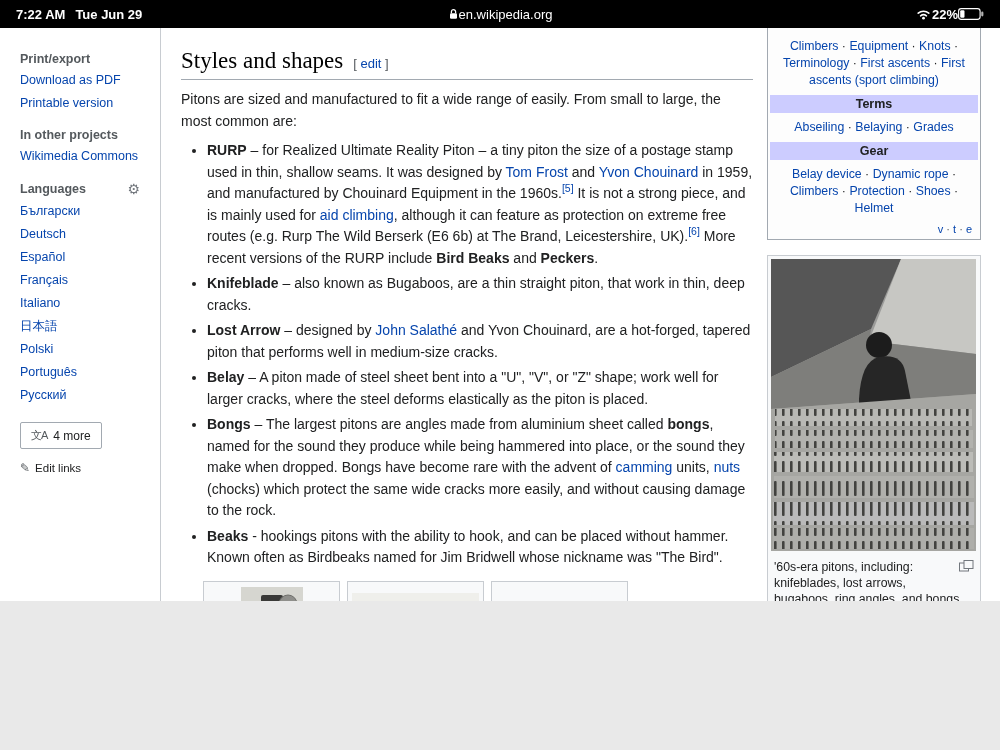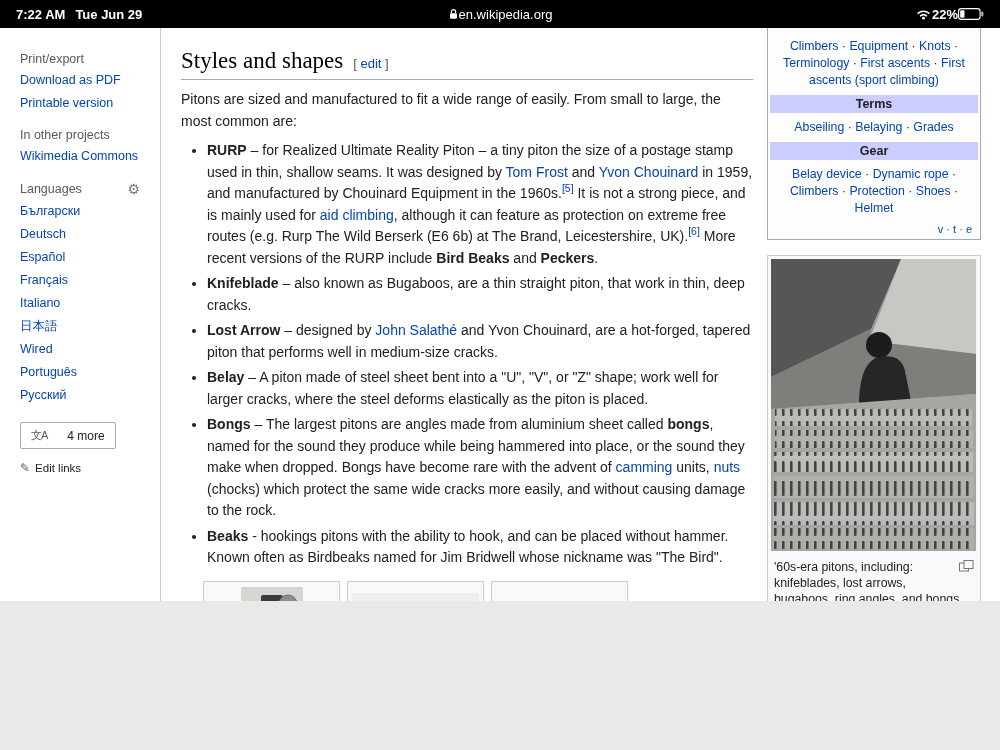--- a/index.html
+++ b/index.html
@@ -11,26 +11,26 @@
   .sb-left{flex:1;display:flex;gap:10px;align-items:center;font-weight:700}
   .sb-date{font-weight:600}
   .sb-center{display:flex;align-items:center;font-weight:400}
   .sb-right{flex:1;display:flex;justify-content:flex-end;align-items:center;font-weight:600}
   .sb-ic{display:inline-flex;align-items:center}
   
   .page{display:flex;height:722px;overflow:hidden;background:#fff}
   
   .sidebar{width:161px;flex:0 0 161px;border-right:1px solid #c8ccd1;padding:24px 8px 0 20px;font-size:12.5px}
   .sb-section{margin-bottom:17px}
-  .sb-section h3{display:flex;justify-content:space-between;align-items:center;margin:0 0 7px;font-size:12.5px;font-weight:400;color:#54595d}
+  .sb-section h3{display:flex;justify-content:space-between;align-items:center;margin:0 0 7px;font-size:12.5px;font-weight:700;color:#54595d}
   .sb-section ul{list-style:none;margin:0;padding:0}
   .sb-section li{margin:0 0 8px;line-height:15px}
   .sidebar a{color:#0645ad;text-decoration:none}
   .gear{color:#72777d;font-size:14px;cursor:pointer;margin-right:12px}
-  .more-btn{display:inline-flex;align-items:center;gap:20px;margin:2px 0 12px;padding:5px 10px;border:1px solid #a2a9b1;
+  .more-btn{display:inline-flex;align-items:center;gap:6px;margin:2px 0 12px;padding:5px 10px;border:1px solid #a2a9b1;
             border-radius:2px;background:#fff;font-size:12px;color:#202122;cursor:pointer}
   .lang-ic{color:#54595d;font-size:11px;letter-spacing:-1px}
   .edit-links{display:flex;align-items:center;gap:5px;font-size:11.5px;color:#202122;cursor:pointer}
   .pencil{font-size:12px;color:#54595d}
   
   .content{flex:0 0 592px;width:592px;padding:20px 0 0 20px}
   h2.sec{font-family:"Liberation Serif","DejaVu Serif",serif;font-weight:400;font-size:23px;color:#000;
          margin:0;padding-bottom:5px;border-bottom:1px solid #a2a9b1}
   .editsec{font-family:"Liberation Sans","DejaVu Sans",sans-serif;font-size:13px;margin-left:10px;color:#54595d}
   .editsec a{color:#0645ad;text-decoration:none}
@@ -120,21 +120,21 @@
               <span>Languages</span>
               <span class="gear">⚙</span>
             </h3>
             <ul>
               <li><a href="#">Български</a></li>
               <li><a href="#">Deutsch</a></li>
               <li><a href="#">Español</a></li>
               <li><a href="#">Français</a></li>
               <li><a href="#">Italiano</a></li>
               <li><a href="#">日本語</a></li>
-              <li><a href="#">Wired</a></li>
+              <li><a href="#">Polski</a></li>
               <li><a href="#">Português</a></li>
               <li><a href="#">Русский</a></li>
             </ul>
           </div>
         </div>
       <button class="more-btn">
         <span class="lang-ic">文A</span>
         <span>4 more</span>
       </button>
       <div class="edit-links">

